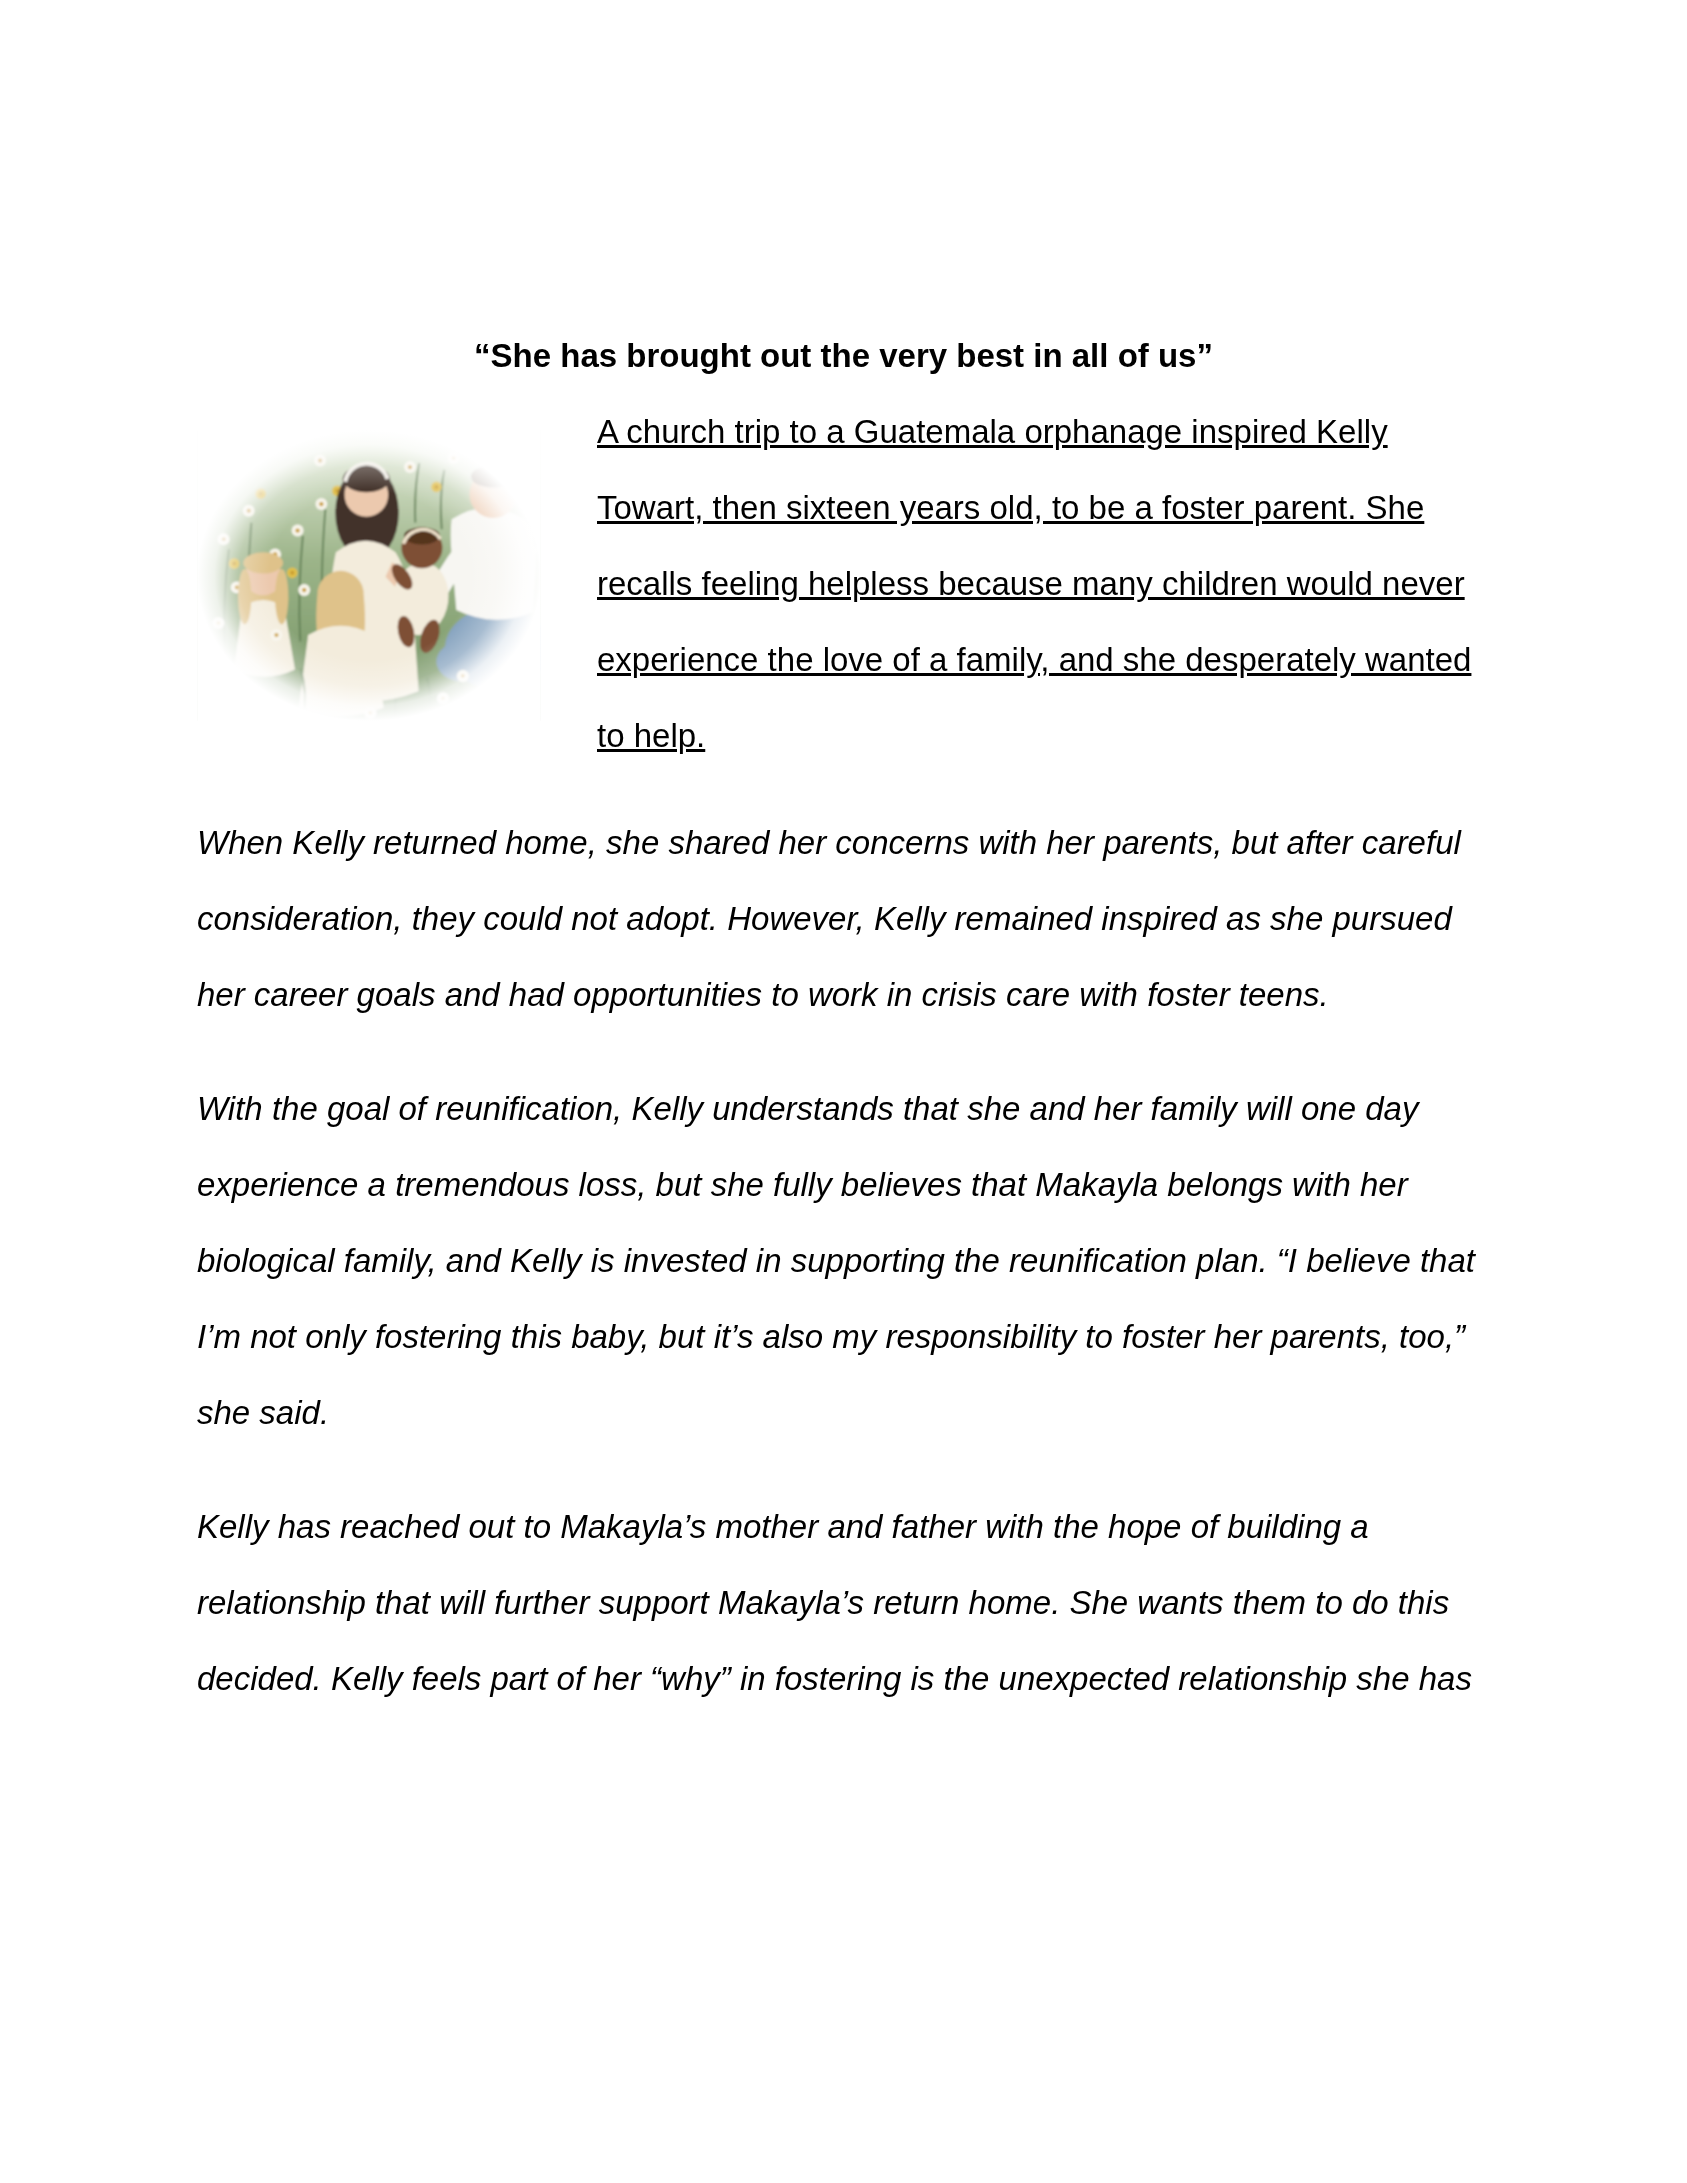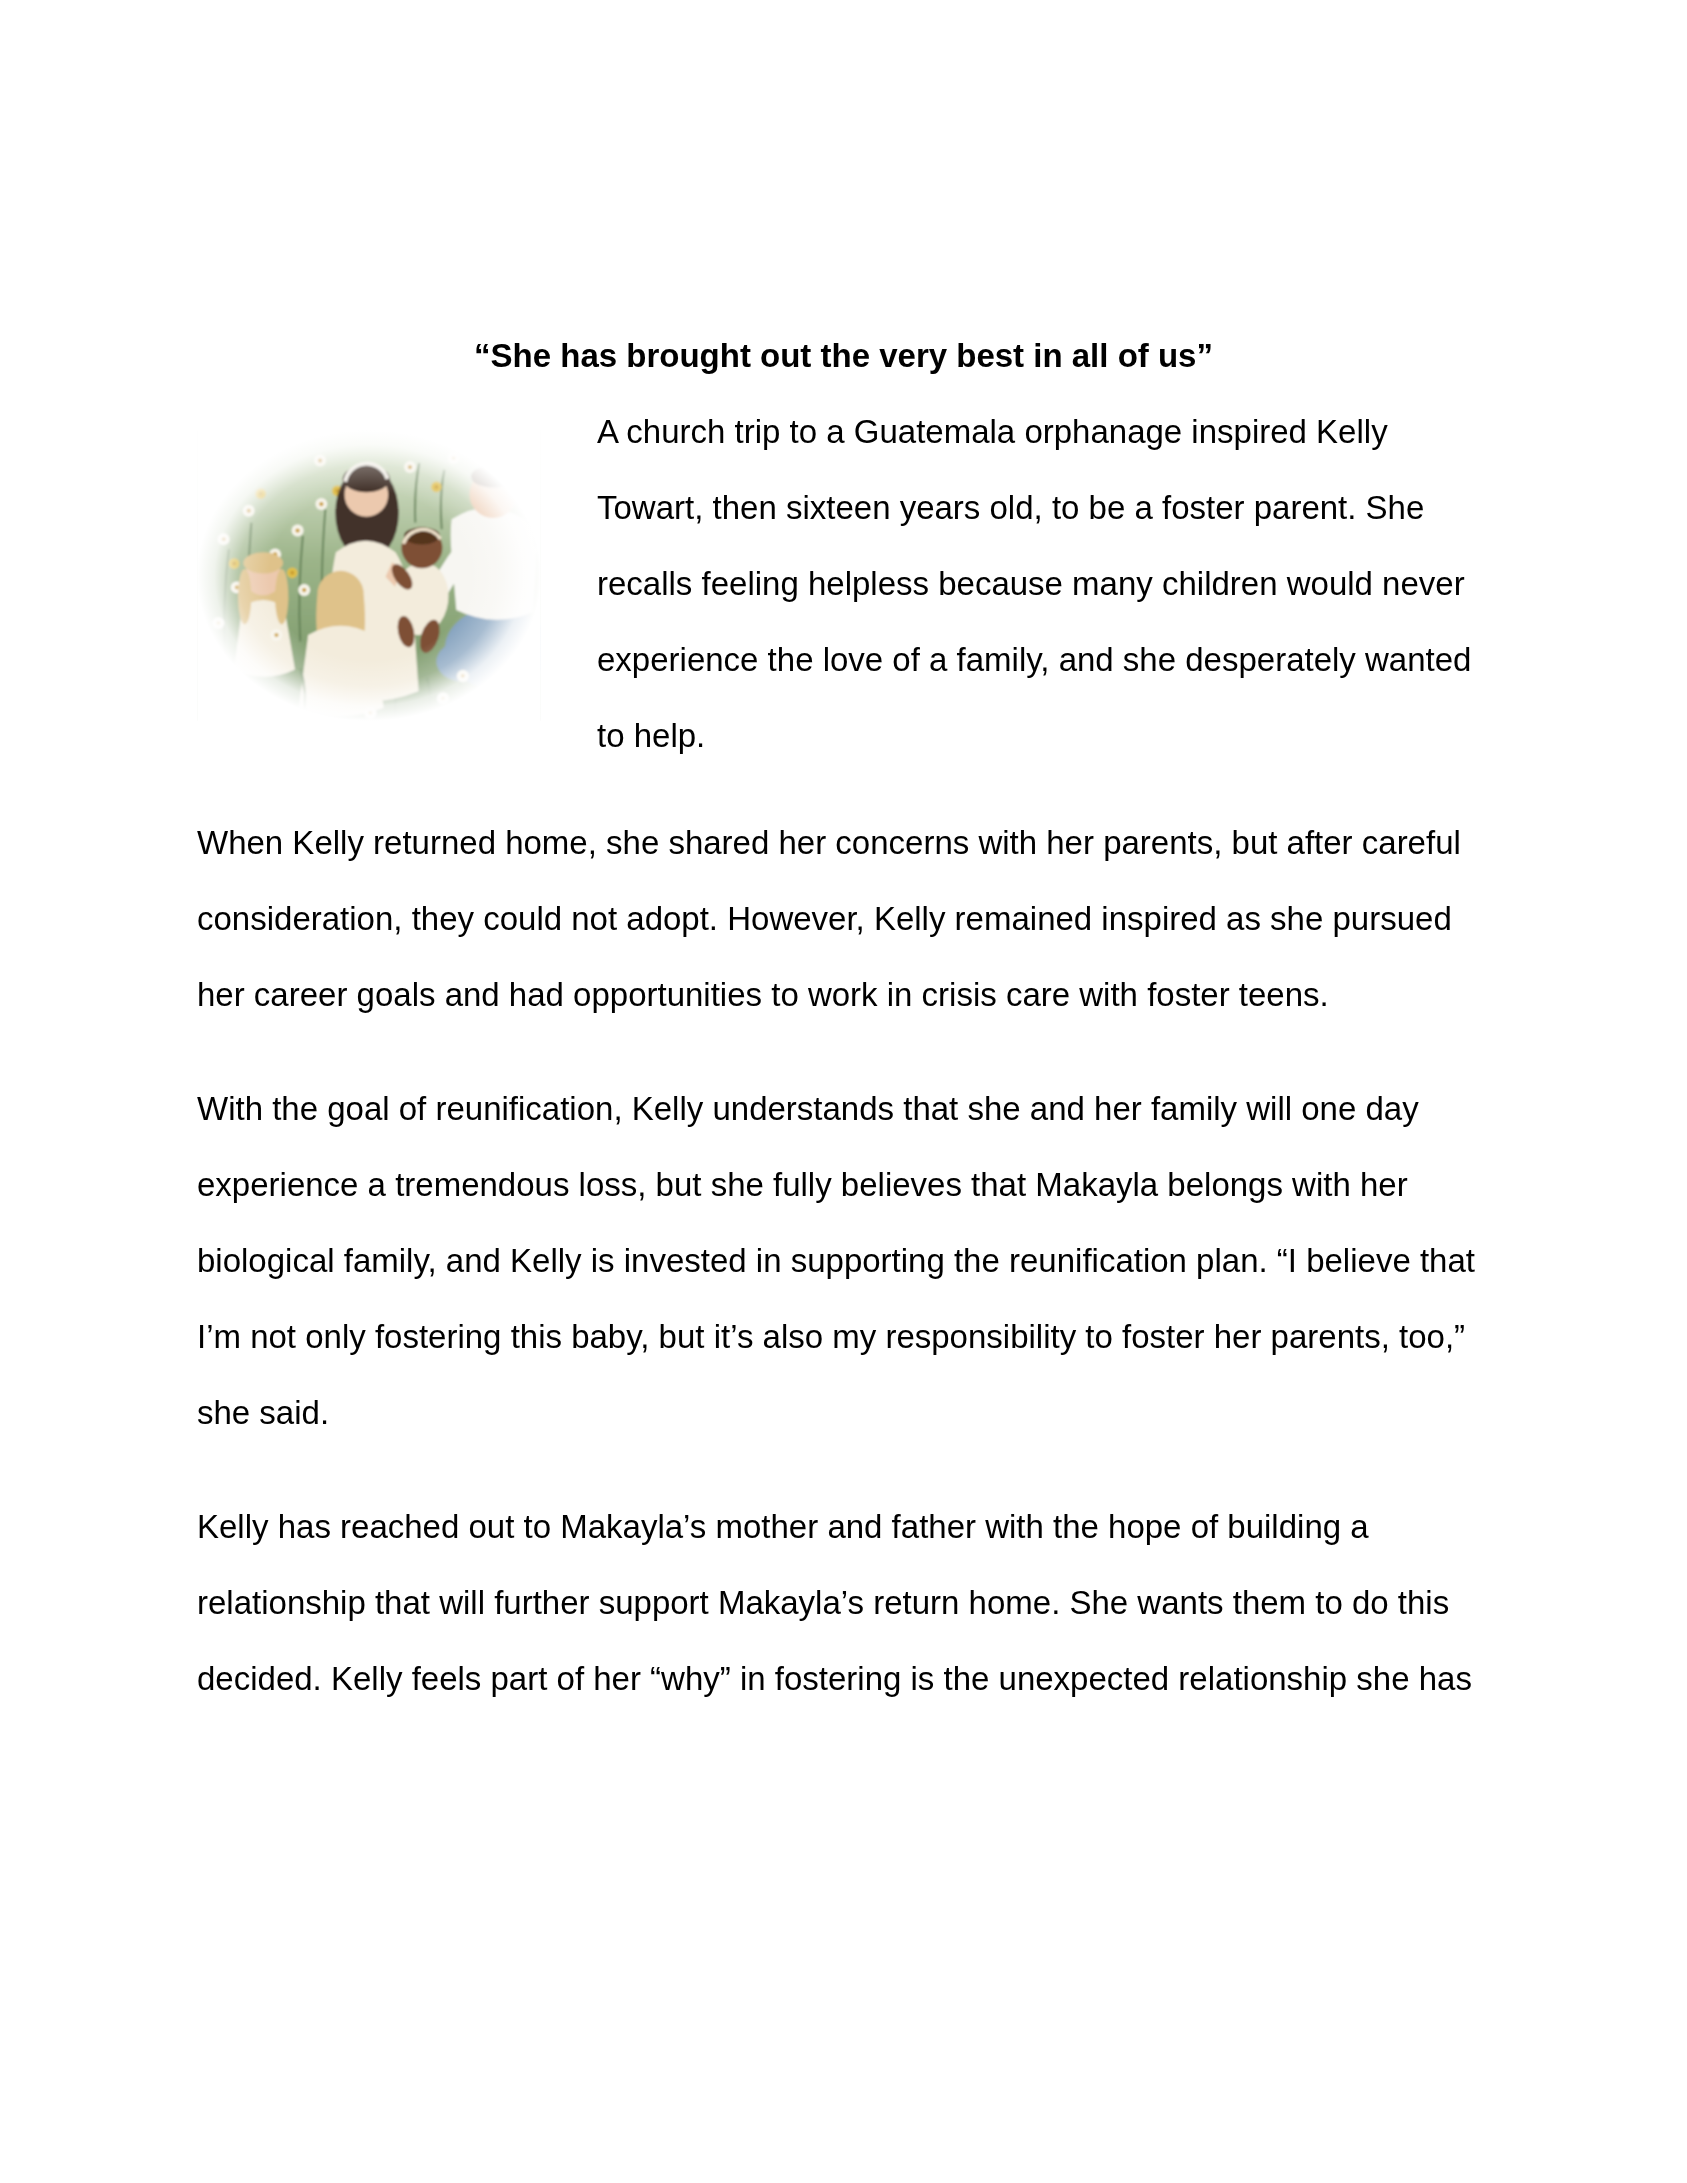--- a/index.html
+++ b/index.html
@@ -33,25 +33,27 @@
   .photo-figure {
     flex: 0 0 344px;
     width: 344px;
     height: 291px;
     margin: 36px 0 0 0;
   }
   .intro-text {
     margin: 0 0 0 56px;
     width: 892px;
     white-space: pre-line;
+    text-decoration: underline;
   }
   .para {
     margin: 38px 200px 0 197px;
     max-width: 1290px;
     white-space: pre-line;
+    font-style: italic;
   }
   .para.first-body {
     margin-top: 31px;
   }
 </style>
 </head>
 <body>
 
 <div class="page">
 

